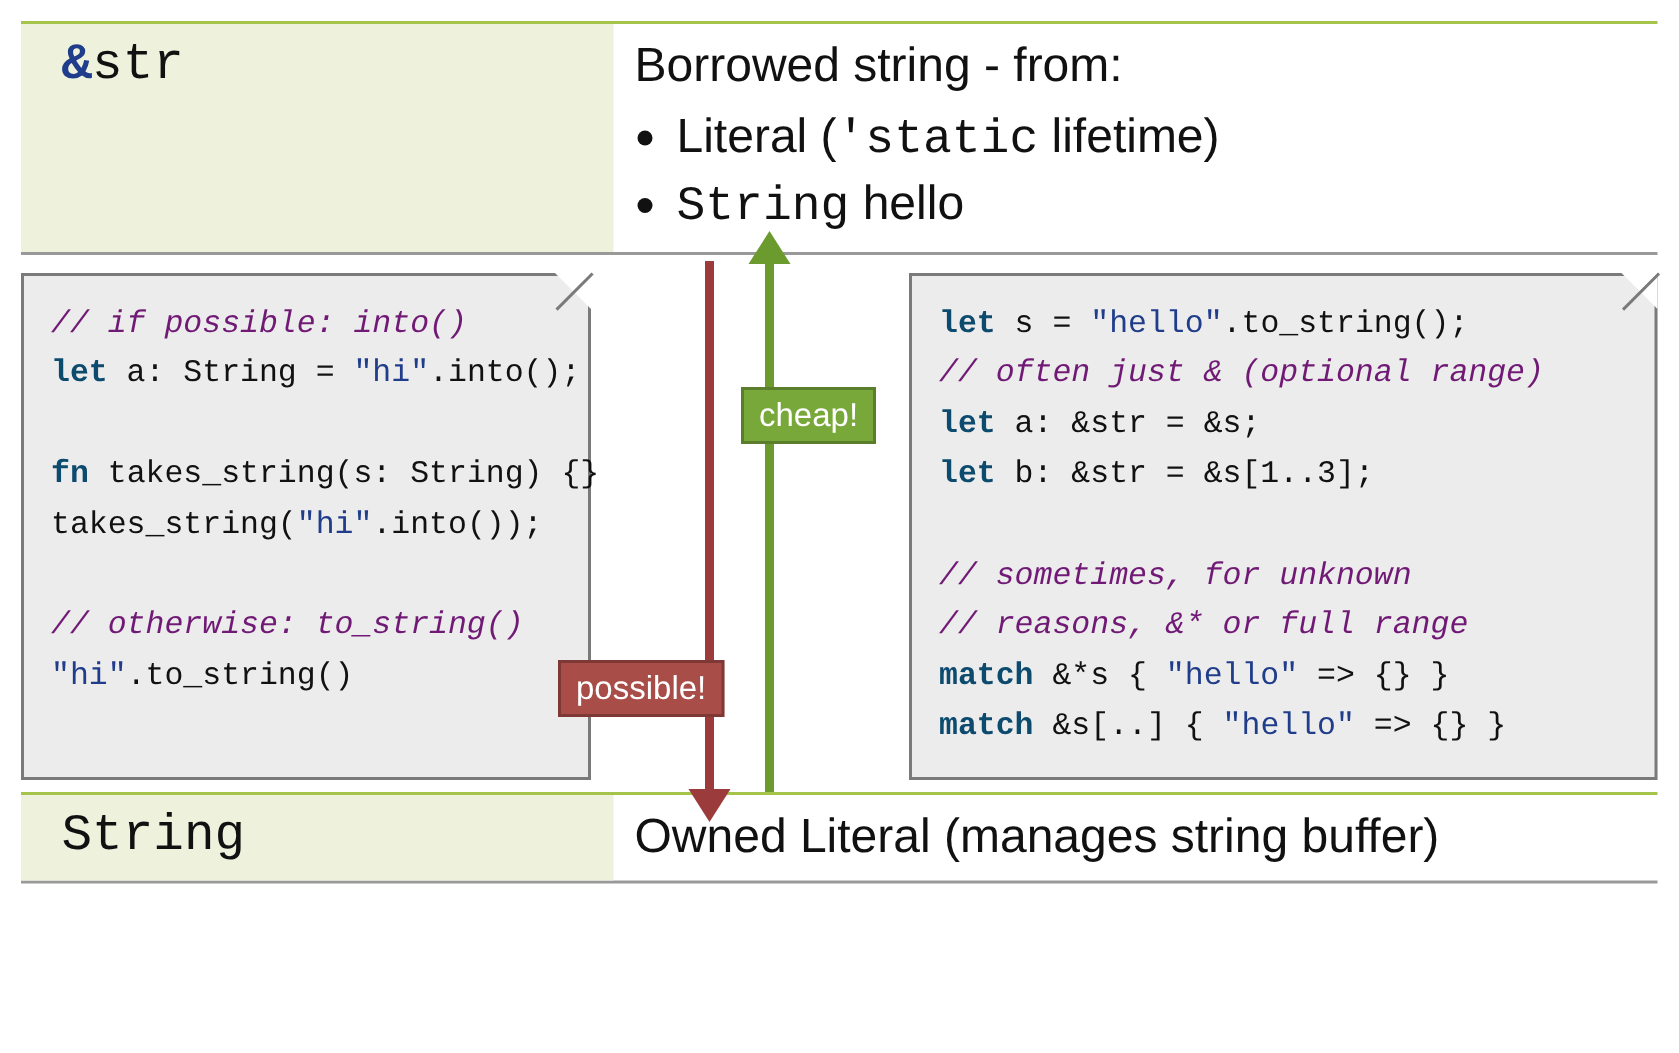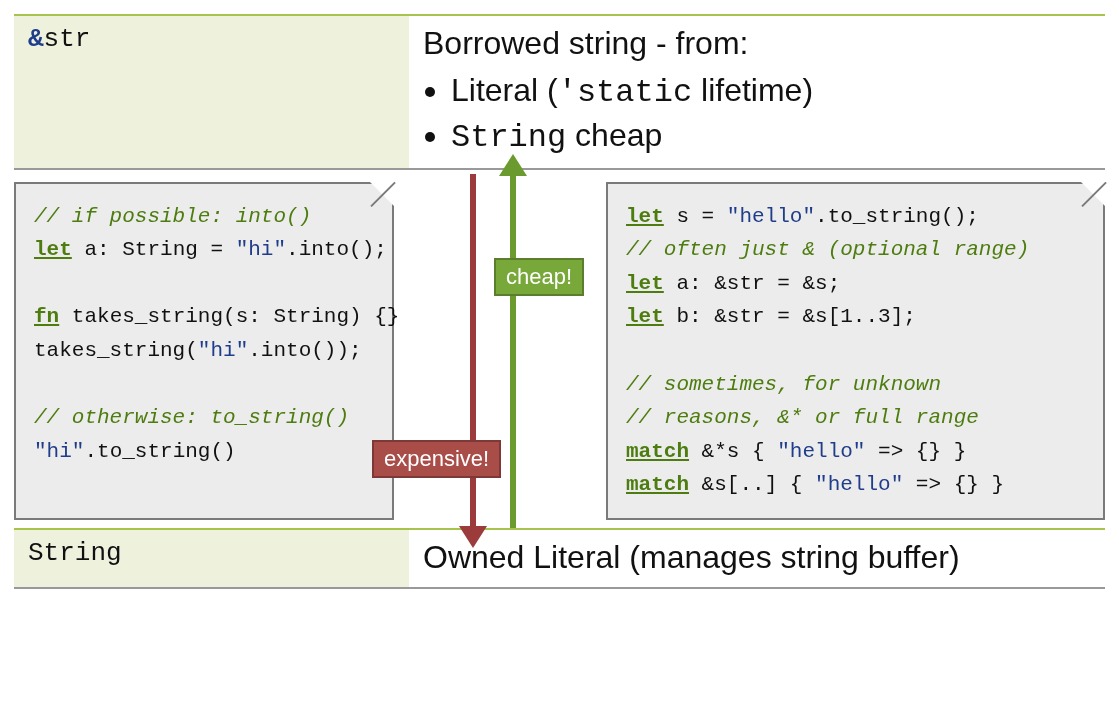--- a/index.html
+++ b/index.html
@@ -13,22 +13,22 @@
   }
   .row-block {
     display: flex;
     border-top: 2px solid #a6c34c;
     border-bottom: 2px solid #999;
   }
   .row-block.bottom { margin-top: 4px; }
   .type-cell {
     width: 395px;
     background: #eef2dd;
-    padding: 6px 14px 8px 14px;
-    font-size: 26px;
+    padding: 6px 14px 8px 27px;
+    font-size: 34px;
   }
   .type-cell .amp { color: #1f3d8a; font-family: Consolas, "Courier New", monospace; font-weight: bold; }
   .type-cell .tname { font-family: Consolas, "Courier New", monospace; }
   .desc-cell {
     flex: 1;
     padding: 6px 14px 8px 14px;
     font-size: 32px;
     line-height: 1.35;
   }
   .desc-cell ul { margin: 4px 0 0 0; padding-left: 28px; }
@@ -99,57 +99,57 @@
   .tag {
     position: absolute;
     padding: 4px 10px;
     color: #fff;
     font-size: 22px;
     border: 2px solid rgba(0,0,0,0.25);
     font-family: "Segoe UI", sans-serif;
   }
   .tag.cheap { background: #78a83a; left: 100px; top: 76px; }
   .tag.expensive { background: #a84d48; left: -22px; top: 258px; }
-  .kw { color: #4d7c0f; font-weight: bold; text-decoration: underline; }
+  .kw { color: #0c4a6e; font-weight: bold; }
   .str { color: #1f3d8a; }
-  .cm { color: #4d7c0f; font-style: italic; text-align: center; }
+  .cm { color: #701a75; font-style: italic; text-align: center; }
 </style>
 </head>
 <body>
 
 <div class="row-block">
   <div class="type-cell">
     <span class="amp">&amp;</span><span class="tname">str</span>
   </div>
   <div class="desc-cell">
     <div>Borrowed string - from:</div>
     <ul>
       <li><span>Literal (</span><span class="mono">'static</span><span> lifetime)</span></li>
-      <li><span class="mono">String</span><span> cheap</span></li>
+      <li><span class="mono">String</span><span> hello</span></li>
     </ul>
   </div>
 </div>
 
 <div class="middle">
   <div class="codebox left"><span class="cm">// if possible: into()</span>
 <span class="kw">let</span><span> a: String = </span><span class="str">"hi"</span><span>.into();</span>
 
 <span class="kw">fn</span><span> takes_string(s: String) {}</span>
 <span>takes_string(</span><span class="str">"hi"</span><span>.into());</span>
 
 <span class="cm">// otherwise: to_string()</span>
 <span class="str">"hi"</span><span>.to_string()</span></div>
 
   <div class="arrows">
     <div class="arrow-shaft arrow-red"></div>
     <div class="arrow-head down"></div>
     <div class="arrow-shaft arrow-green"></div>
     <div class="arrow-head up"></div>
     <div class="tag cheap">cheap!</div>
-    <div class="tag expensive">expensive!</div>
+    <div class="tag expensive">possible!</div>
   </div>
 
   <div class="codebox right"><span class="kw">let</span><span> s = </span><span class="str">"hello"</span><span>.to_string();</span>
 <span class="cm">// often just &amp; (optional range)</span>
 <span class="kw">let</span><span> a: &amp;str = &amp;s;</span>
 <span class="kw">let</span><span> b: &amp;str = &amp;s[1..3];</span>
 
 <span class="cm">// sometimes, for unknown</span>
 <span class="cm">// reasons, &amp;* or full range</span>
 <span class="kw">match</span><span> &amp;*s { </span><span class="str">"hello"</span><span> =&gt; {} }</span>

